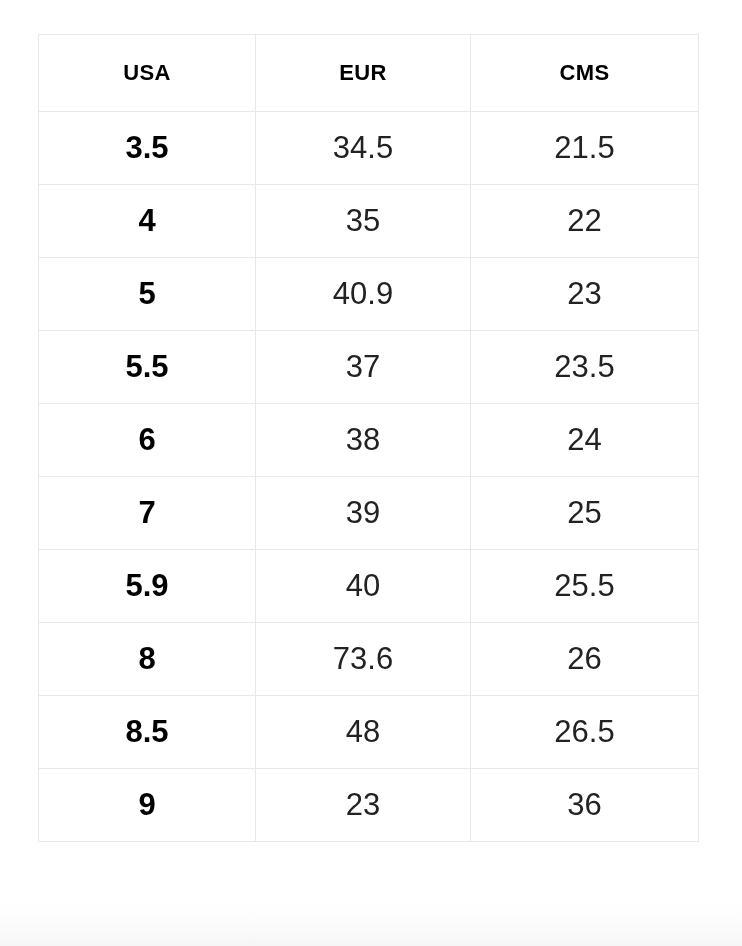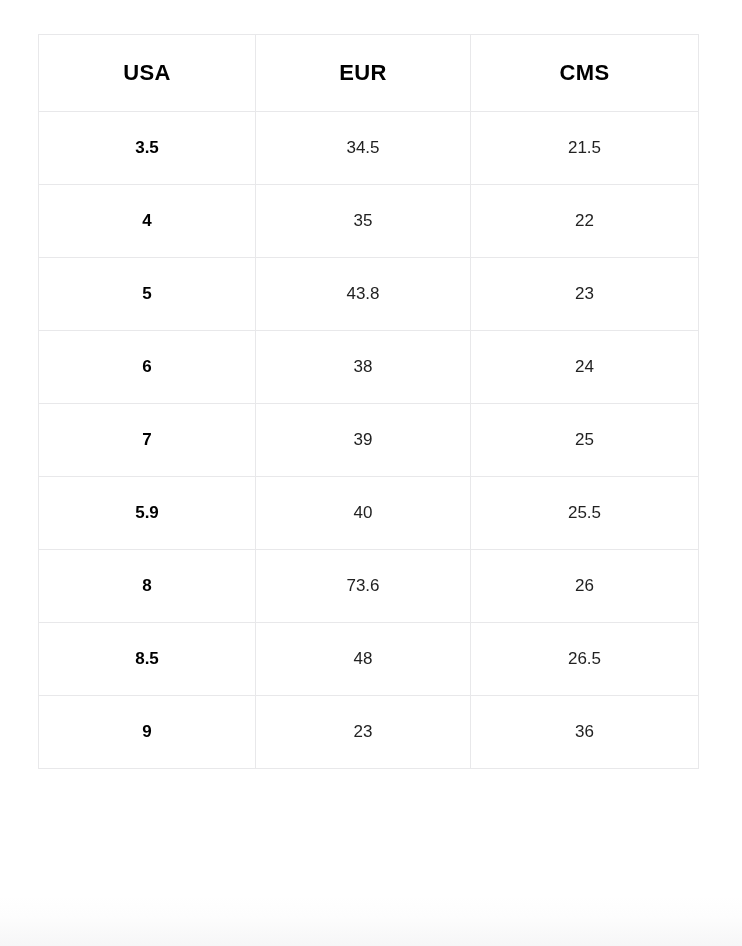--- a/index.html
+++ b/index.html
@@ -63,21 +63,21 @@
   table.size-chart thead th {
     height: 70px;
     font-size: 22px;
     font-weight: bold;
     color: #000000;
     letter-spacing: 0.3px;
   }
 
   table.size-chart tbody td {
     height: 66px;
-    font-size: 17px;
+    font-size: 31px;
     color: #222222;
     font-weight: normal;
   }
 
   table.size-chart tbody td.usa-cell {
     font-weight: bold;
     color: #000000;
   }
 </style>
 </head>
@@ -105,22 +105,27 @@
           <td>34.5</td>
           <td>21.5</td>
         </tr>
         <tr>
           <td class="usa-cell">4</td>
           <td>35</td>
           <td>22</td>
         </tr>
         <tr>
           <td class="usa-cell">5</td>
-          <td>43.8</td>
+          <td>40.9</td>
           <td>23</td>
+        </tr>
+        <tr>
+          <td class="usa-cell">5.5</td>
+          <td>37</td>
+          <td>23.5</td>
         </tr>
         <tr>
           <td class="usa-cell">6</td>
           <td>38</td>
           <td>24</td>
         </tr>
         <tr>
           <td class="usa-cell">7</td>
           <td>39</td>
           <td>25</td>

